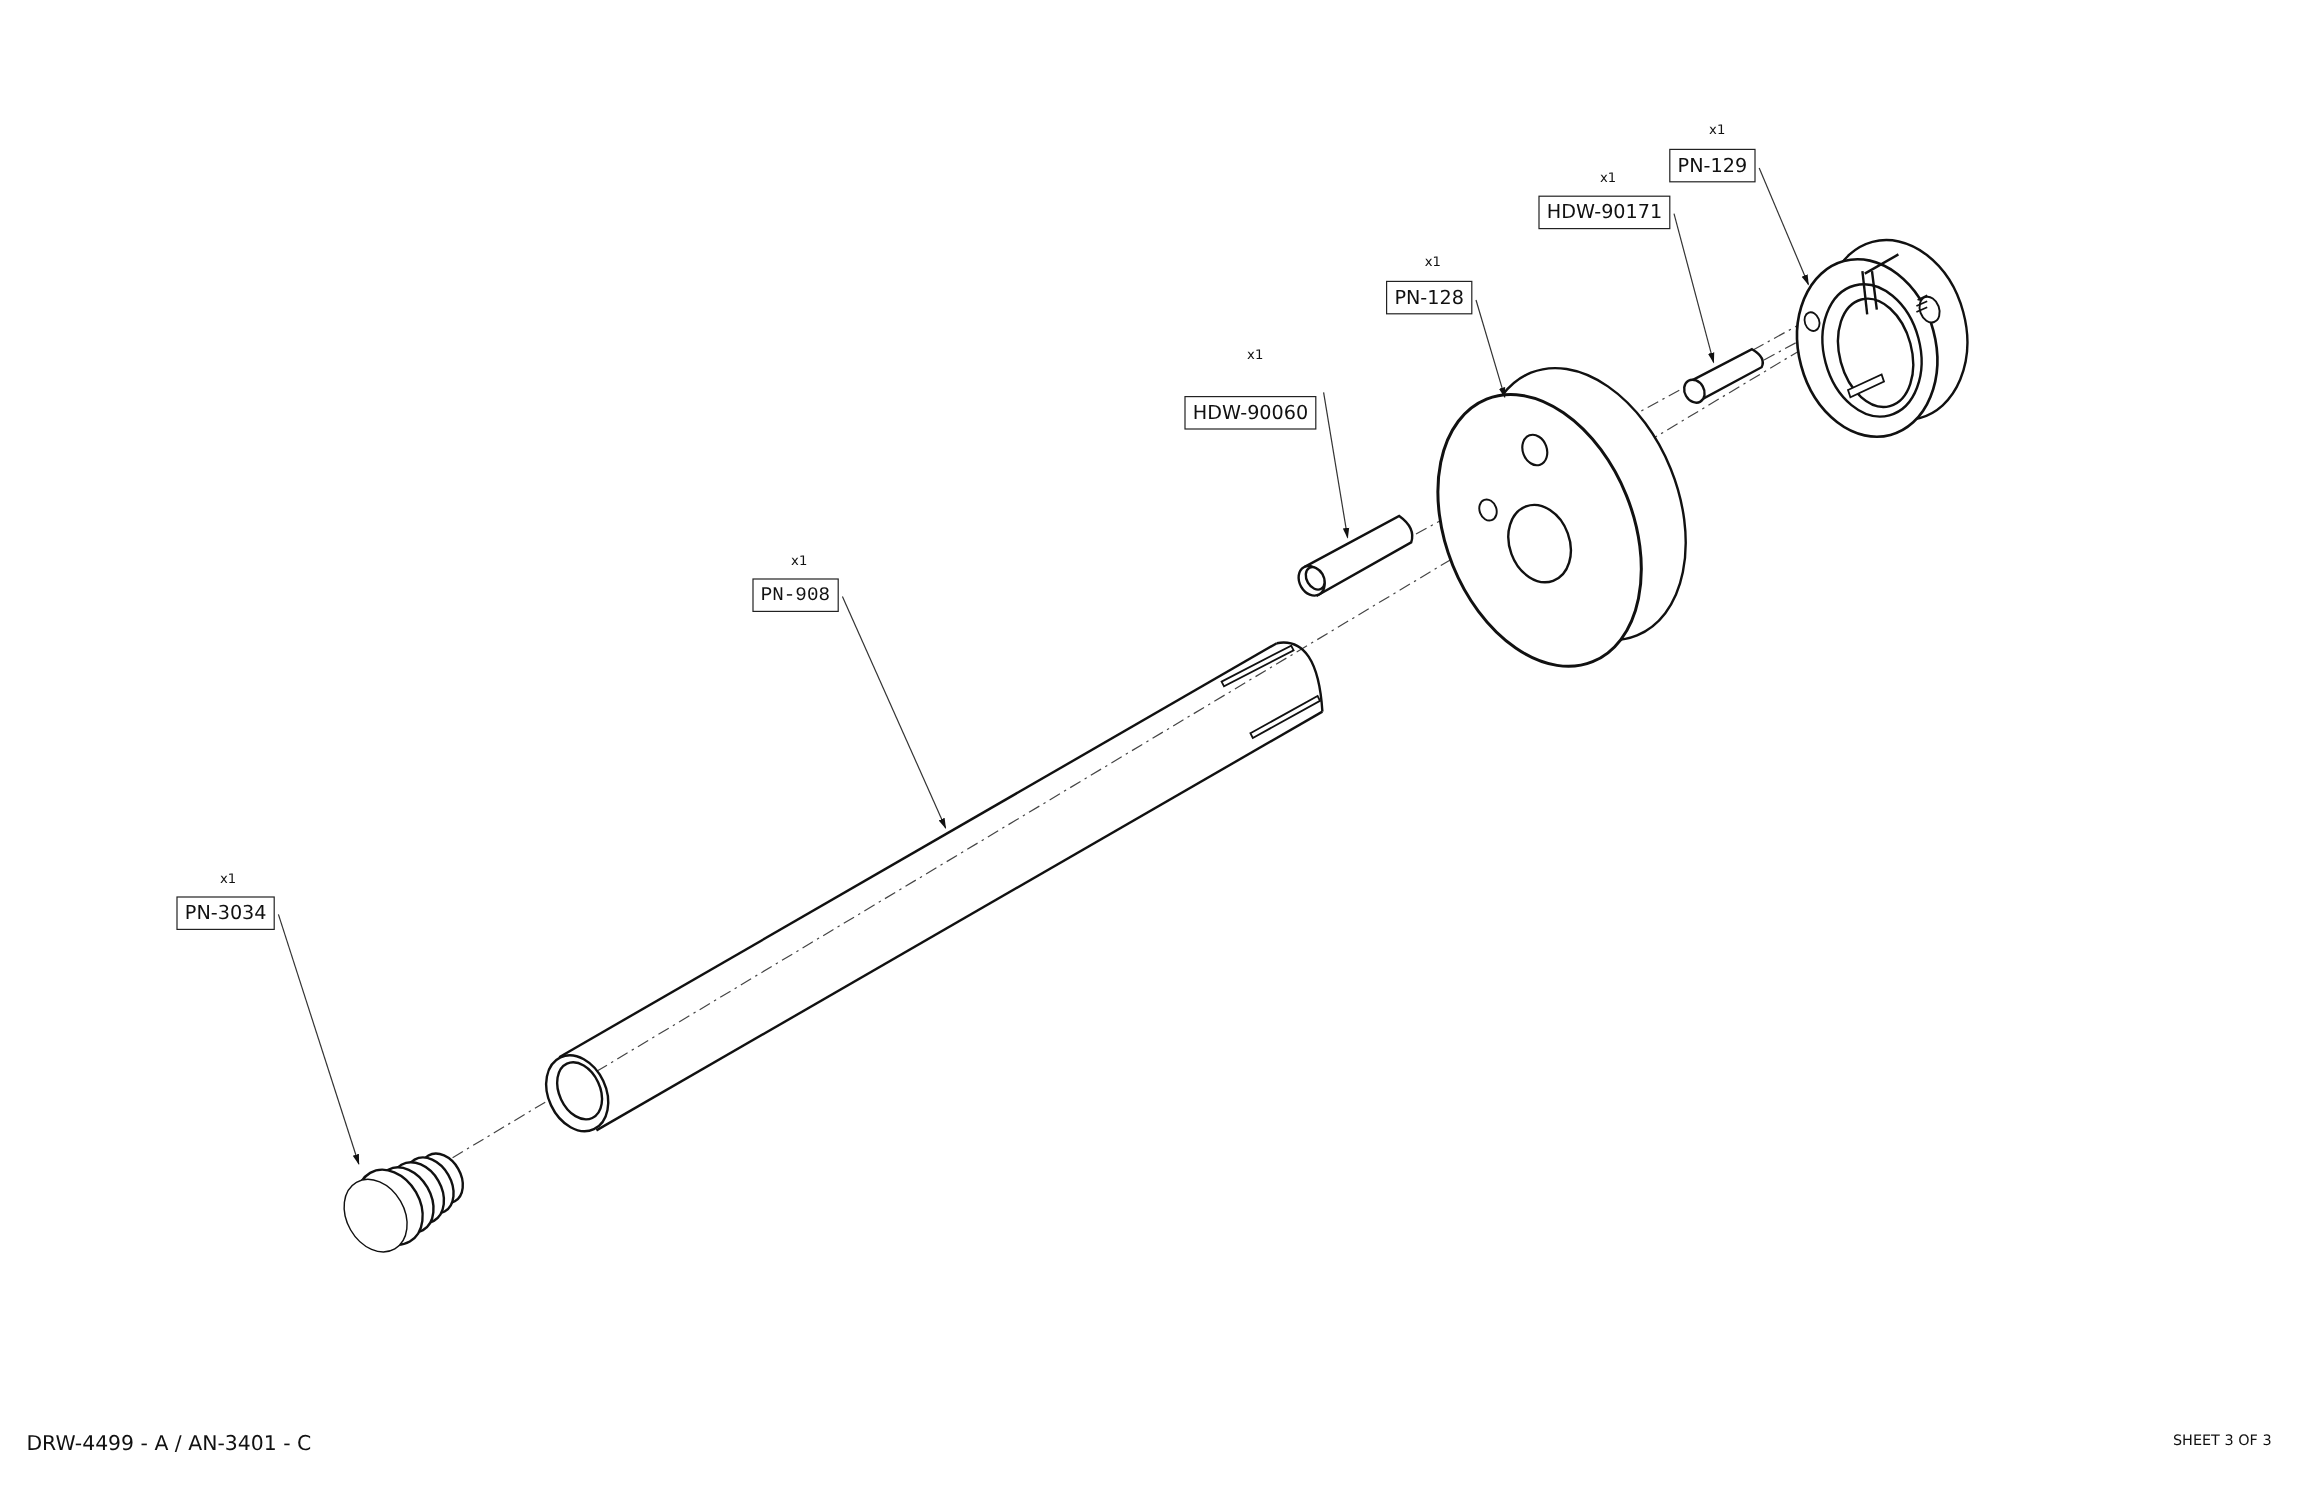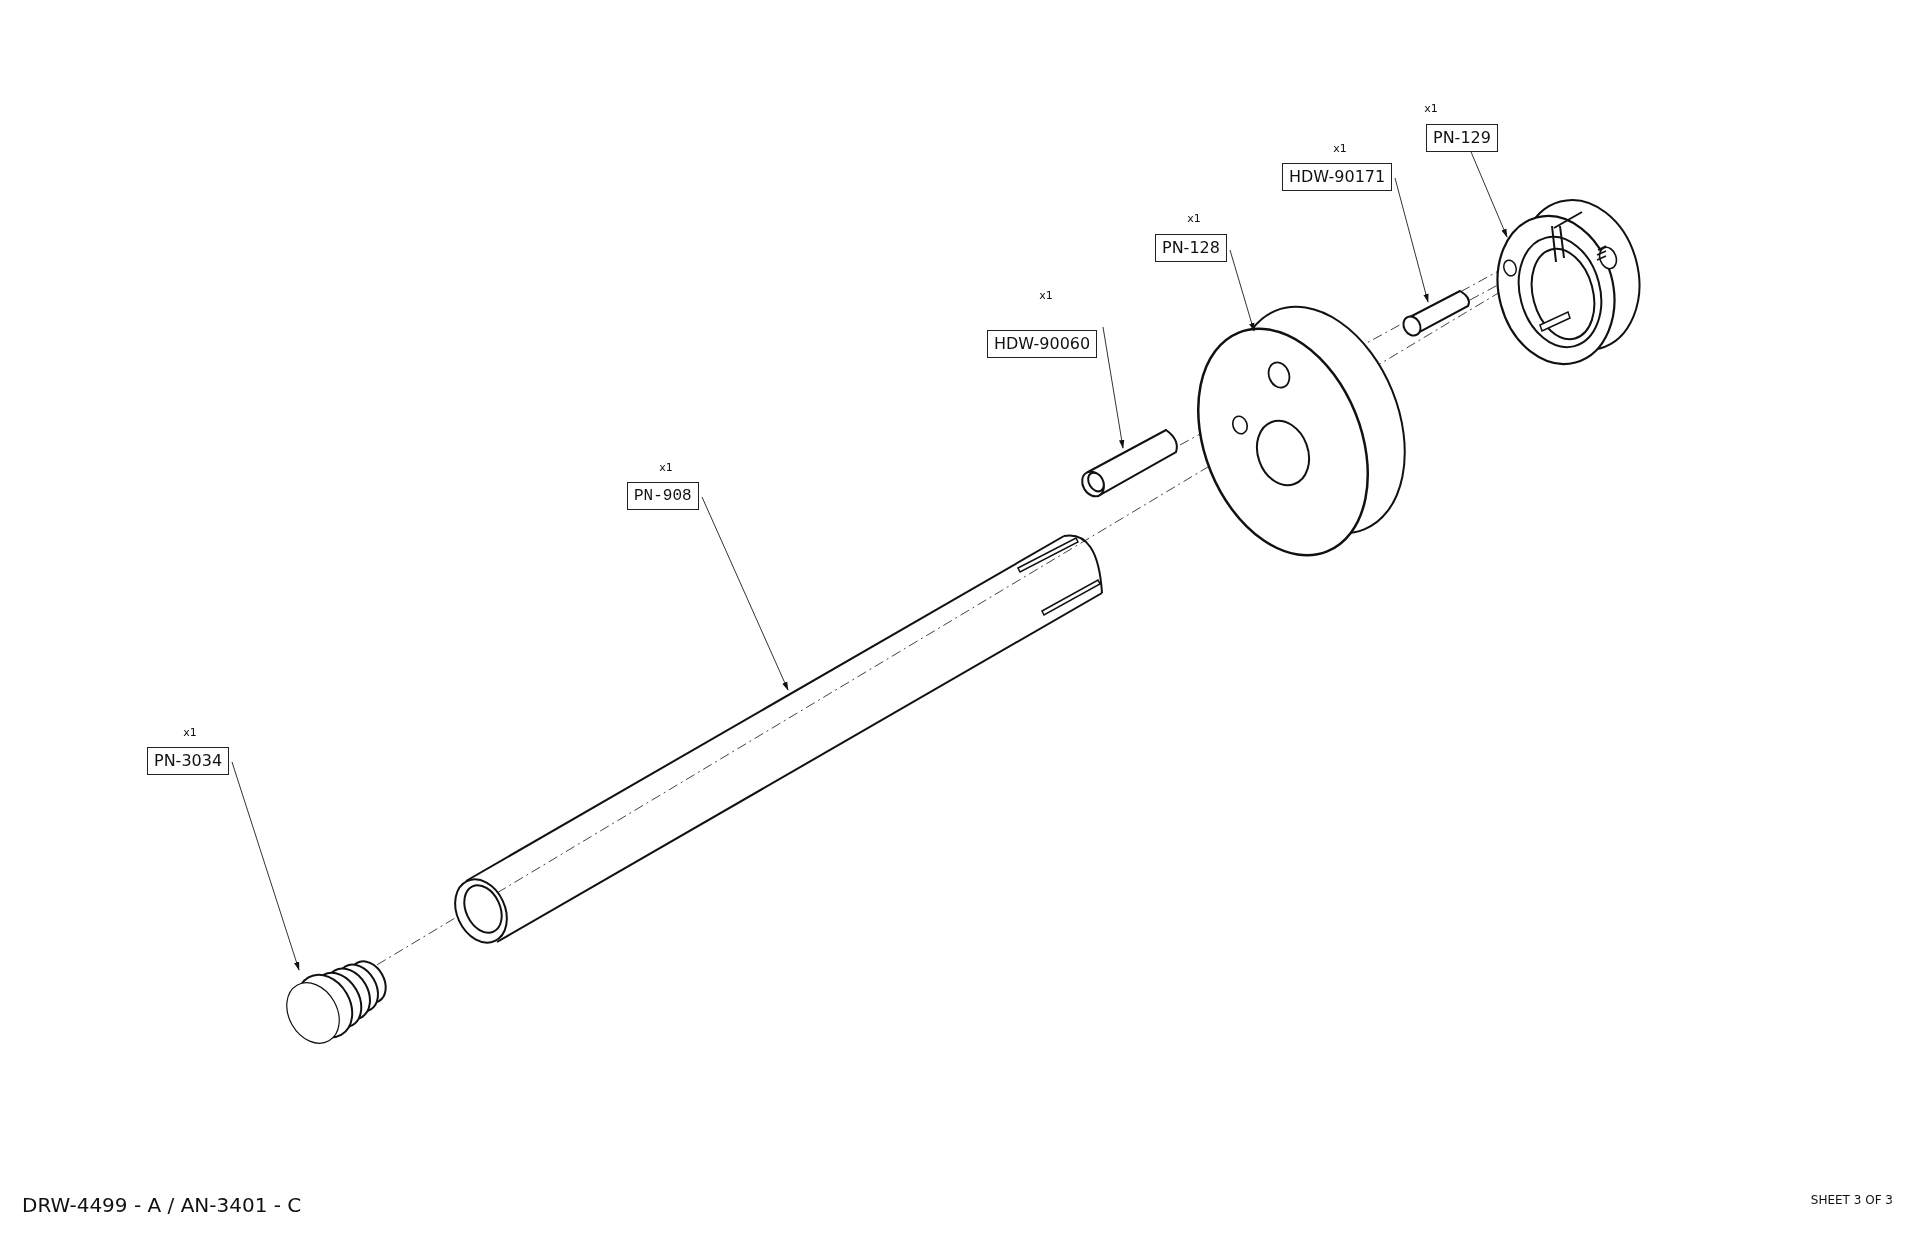--- a/index.html
+++ b/index.html
@@ -2,21 +2,21 @@
 <html><head>
 <meta charset="utf-8">
 <style>
   html, body { margin: 0; padding: 0; background: #ffffff; }
   body { width: 1920px; height: 1242px; position: relative; overflow: hidden;
          font-family: "DejaVu Sans", "Liberation Sans", sans-serif; color: #111; }
   #sheet { position: absolute; left: 0; top: 0; }
   .qty { position: absolute; font-size: 11px; transform: translateX(-50%); }
   .box { position: absolute; border: 1px solid #222; padding: 5px 6px 5px 6px; font-size: 16px;
          background: #fff; line-height: 16px; }
-  .footer-left { position: absolute; left: 22px; top: 1193px; font-size: 20px; }
+  .footer-left { position: absolute; left: 22px; top: 1193px; font-size: 17px; }
   .footer-right { position: absolute; right: 27px; top: 1193px; font-size: 12px; text-align: right; }
 </style>
 </head>
 <body>
 
 <svg id="sheet" width="1920" height="1242" viewBox="0 0 1920 1242" xmlns="http://www.w3.org/2000/svg">
   <defs>
     <marker id="arr" viewBox="0 0 10 10" refX="9" refY="5" markerWidth="9" markerHeight="14" orient="auto" markerUnits="userSpaceOnUse">
       <path d="M0,2 L10,5 L0,8 z" fill="#111"></path>
     </marker>
@@ -84,21 +84,21 @@
     <line x1="1466" y1="140" x2="1507" y2="237" marker-end="url(#arr)"></line>
     <line x1="1395" y1="178" x2="1428" y2="302" marker-end="url(#arr)"></line>
     <line x1="1230" y1="250" x2="1254" y2="331" marker-end="url(#arr)"></line>
     <line x1="1103" y1="327" x2="1123" y2="448" marker-end="url(#arr)"></line>
     <line x1="702" y1="497" x2="788" y2="690" marker-end="url(#arr)"></line>
     <line x1="232" y1="762" x2="299" y2="970" marker-end="url(#arr)"></line>
   </g>
 </svg>
 
 <div class="qty" style="left:1431px; top:102px;">x1</div>
-<div class="box" style="left:1426px; top:124px;">PN-129</div>
+<div class="box" style="left:1391px; top:124px;">PN-129</div>
 
 <div class="qty" style="left:1340px; top:142px;">x1</div>
 <div class="box" style="left:1282px; top:163px;">HDW-90171</div>
 
 <div class="qty" style="left:1194px; top:212px;">x1</div>
 <div class="box" style="left:1155px; top:234px;">PN-128</div>
 
 <div class="qty" style="left:1046px; top:289px;">x1</div>
 <div class="box" style="left:987px; top:310px;margin-top:20px;">HDW-90060</div>
 

